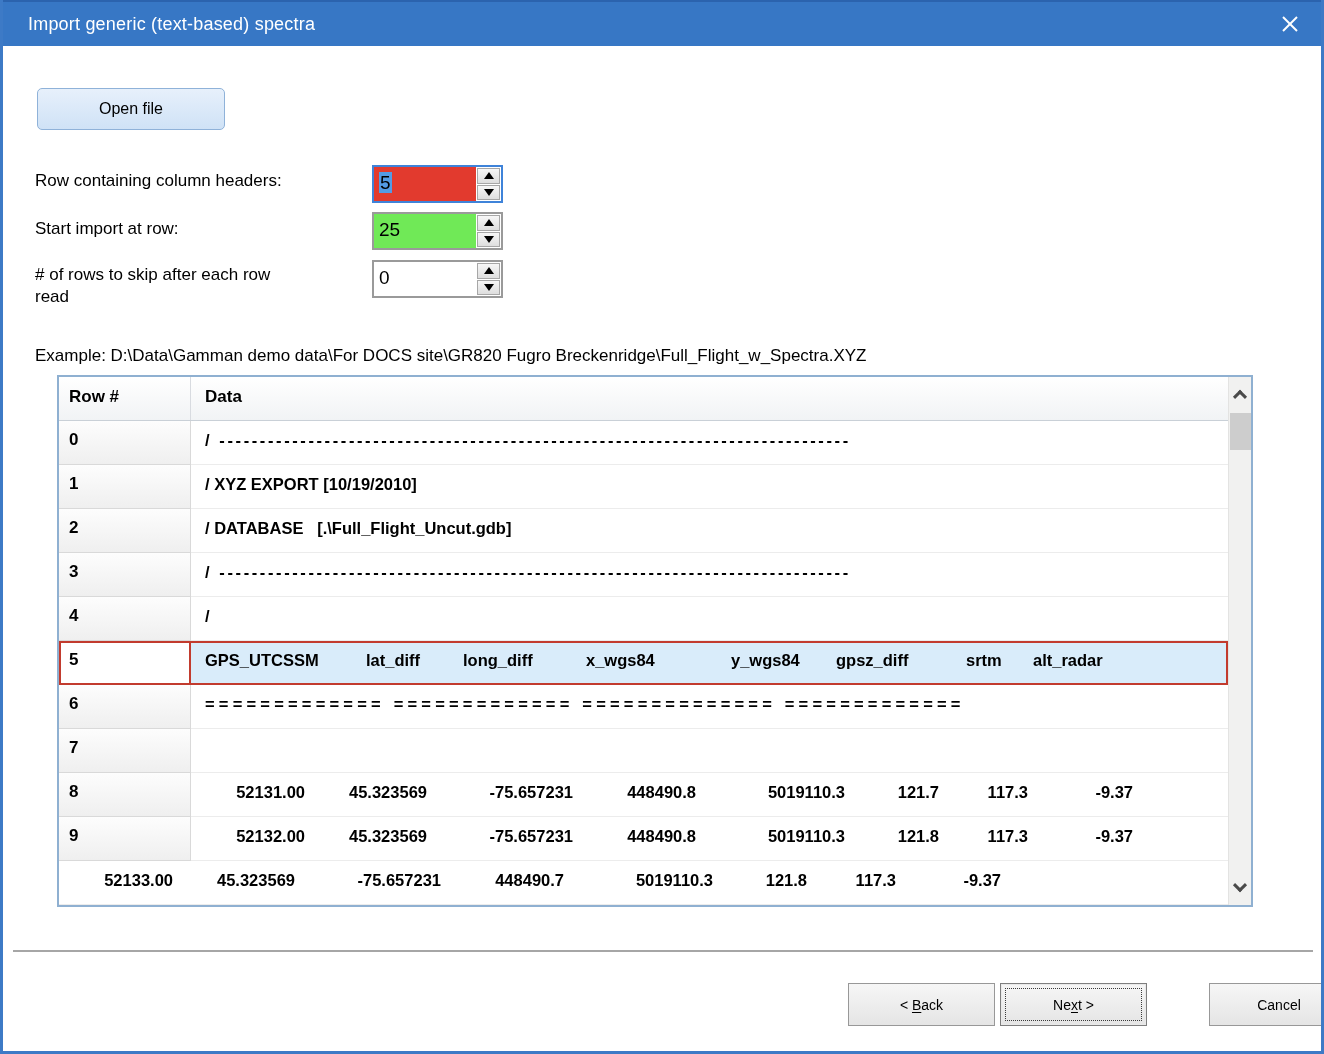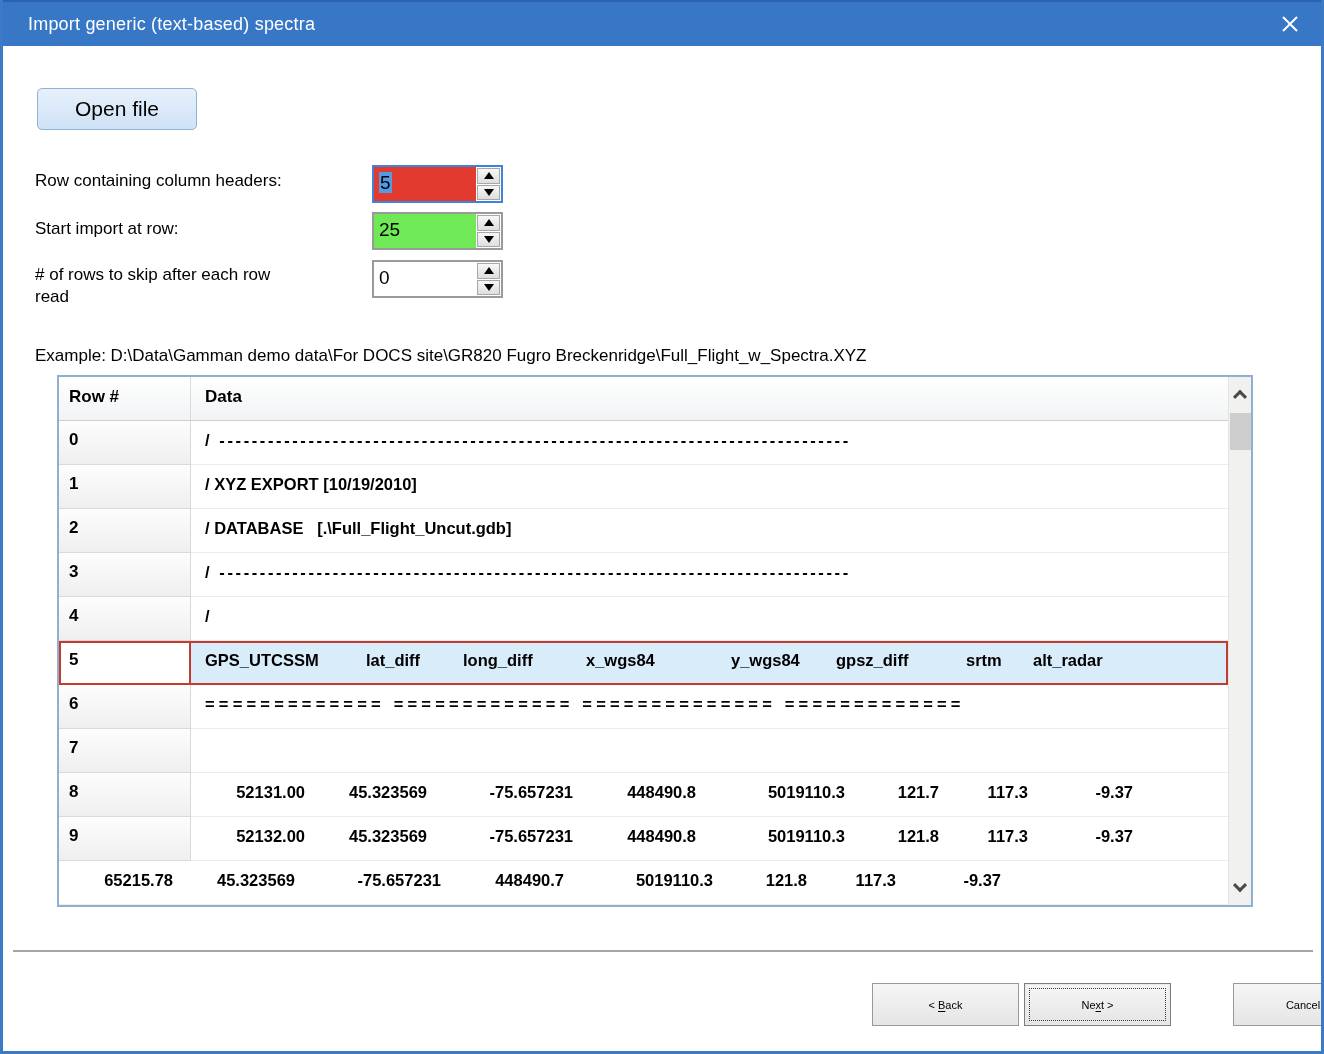--- a/index.html
+++ b/index.html
@@ -22,24 +22,24 @@
     display:flex; align-items:center;
   }
   .titlebar .title { color:#ffffff; font-size:18px; padding-left:28px; letter-spacing:.2px; }
   .close-btn {
     position:absolute; right:8px; top:0; width:52px; height:44px;
     display:flex; align-items:center; justify-content:center; cursor:pointer;
   }
 
   
   .open-file {
-    position:absolute; left:34px; top:88px; width:160px; height:42px;
+    position:absolute; left:34px; top:88px; width:188px; height:42px;
     background:linear-gradient(#e7f0fb,#cfe2f6);
     border:1px solid #8fb2d9; border-radius:5px;
-    font-size:21px; color:#000; font-family:inherit;
+    font-size:16px; color:#000; font-family:inherit;
     display:flex; align-items:center; justify-content:center; cursor:pointer;
   }
 
   
   .field-label { position:absolute; left:32px; font-size:17px; color:#000; width:310px; line-height:22px; }
   .lbl-1 { top:170px; }
   .lbl-2 { top:218px; }
   .lbl-3 { top:264px; width:260px; }
 
   .spin { position:absolute; left:369px; width:131px; height:38px; border:2px solid #9a9a9a; background:#fff; display:flex; }
@@ -102,22 +102,22 @@
   .chev-up   { width:10px; height:10px; border-left:3px solid #4a4a4a; border-top:3px solid #4a4a4a; transform:rotate(45deg) translate(2px,2px); }
   .chev-down { width:10px; height:10px; border-left:3px solid #4a4a4a; border-top:3px solid #4a4a4a; transform:rotate(225deg) translate(2px,2px); }
   .sb-thumb { position:absolute; left:1px; top:36px; width:21px; height:37px; background:#cdcdcd; cursor:pointer; }
 
   
   .separator { position:absolute; left:10px; top:950px; width:1300px; height:3px;
                background:#a6a6a6; border-bottom:1px solid #ffffff; }
   .wiz-btn {
     position:absolute; top:983px; height:43px;
     background:linear-gradient(#f6f6f6,#e5e5e5); border:1px solid #989898;
-    font-size:11px; color:#000; font-family:inherit;
-    display:flex; align-items:center; justify-content:center; cursor:pointer;margin-left:24px;
+    font-size:14px; color:#000; font-family:inherit;
+    display:flex; align-items:center; justify-content:center; cursor:pointer;
   }
   .btn-back   { left:845px;  width:147px; }
   .btn-next   { left:997px;  width:147px; border:1px solid #7e7e7e; box-shadow:0 0 0 1px #e9e9e9 inset; }
   .btn-next .focus-ring { position:absolute; inset:4px; border:1.5px dotted #3a3a3a; }
   .btn-cancel { left:1206px; width:140px; }
   .u { text-decoration:underline; text-underline-offset:2px; }
 </style>
 </head>
 <body>
 
@@ -219,21 +219,21 @@
           </div>
           <div class="trow">
             <div class="rownum">8</div>
             <div class="rowdata num-cells"><span class="tok">52131.00</span><span class="tok">45.323569</span><span class="tok">-75.657231</span><span class="tok">448490.8</span><span class="tok">5019110.3</span><span class="tok">121.7</span><span class="tok">117.3</span><span class="tok">-9.37</span></div>
           </div>
           <div class="trow">
             <div class="rownum">9</div>
             <div class="rowdata num-cells"><span class="tok">52132.00</span><span class="tok">45.323569</span><span class="tok">-75.657231</span><span class="tok">448490.8</span><span class="tok">5019110.3</span><span class="tok">121.8</span><span class="tok">117.3</span><span class="tok">-9.37</span></div>
           </div>
           <div class="trow">
-            <div class="rowdata num-cells"><span class="tok">65215.78</span><span class="tok">45.323569</span><span class="tok">-75.657231</span><span class="tok">448490.7</span><span class="tok">5019110.3</span><span class="tok">121.8</span><span class="tok">117.3</span><span class="tok">-9.37</span></div>
+            <div class="rowdata num-cells"><span class="tok">52133.00</span><span class="tok">45.323569</span><span class="tok">-75.657231</span><span class="tok">448490.7</span><span class="tok">5019110.3</span><span class="tok">121.8</span><span class="tok">117.3</span><span class="tok">-9.37</span></div>
           </div>
         </div>
     </div>
     <div class="vscroll">
       <div class="sb-btn sb-up">
           <span class="chev-up"></span>
         </div>
       <div class="sb-thumb"></div>
       <div class="sb-btn sb-down">
           <span class="chev-down"></span>

